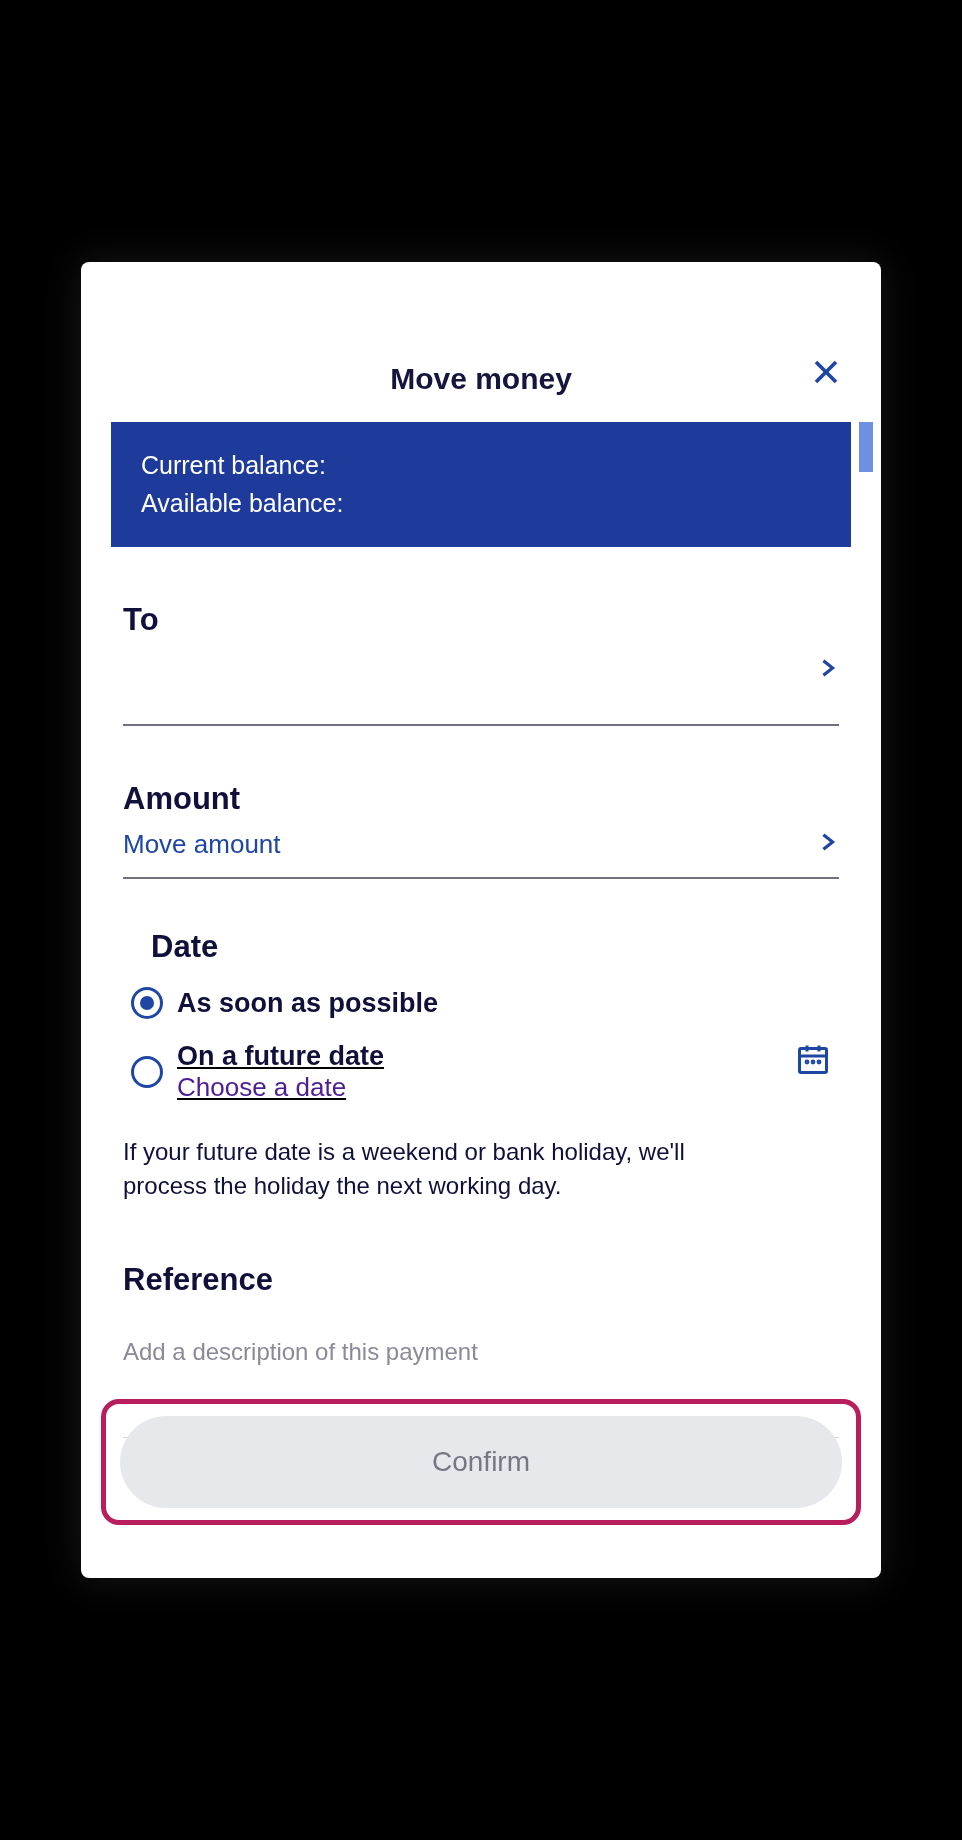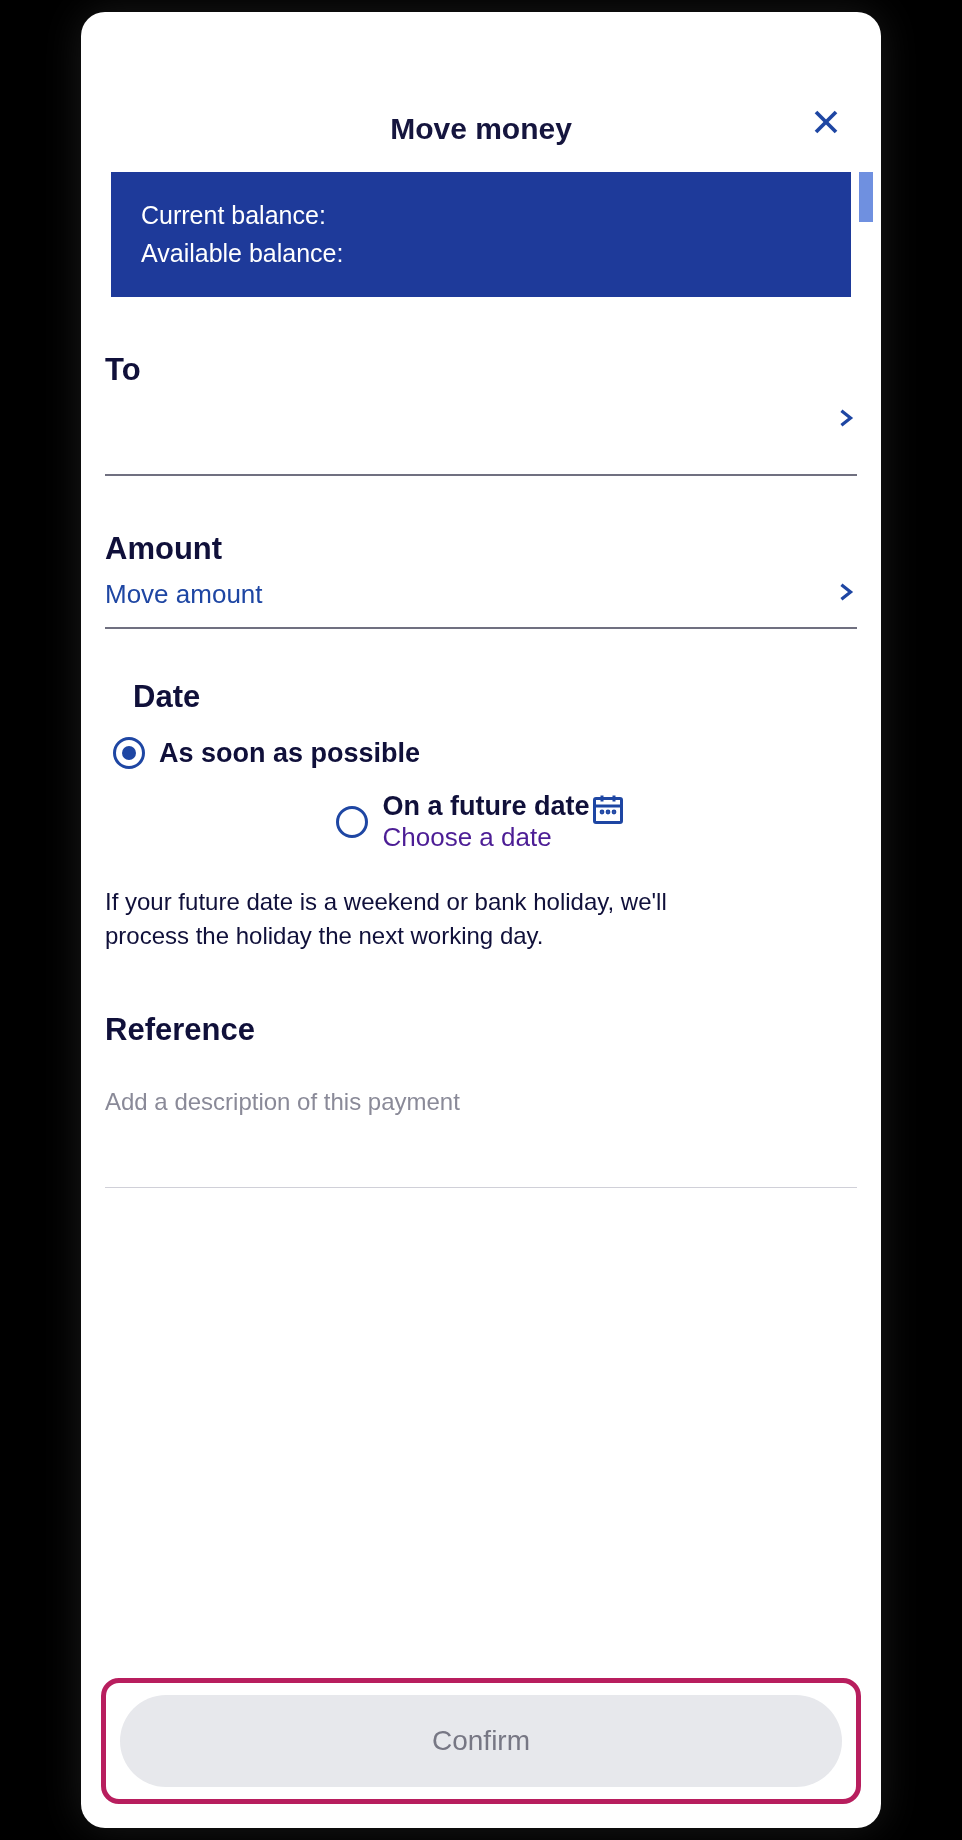--- a/index.html
+++ b/index.html
@@ -11,23 +11,23 @@
       background: #000;
       width: 962px;
       height: 1840px;
       font-family: -apple-system, BlinkMacSystemFont, 'Segoe UI', Arial, sans-serif;
       display: flex;
       align-items: center;
       justify-content: center;
     }
     .device-frame {
       width: 800px;
-      height: 1816px;
+      height: 1316px;
       background: #fff;
-      border-radius: 24px;
+      border-radius: 8px;
       overflow: hidden;
       position: relative;
       box-shadow: 0 0 40px rgba(255,255,255,0.1);
     }
     
     .header {
       position: relative;
       padding: 100px 30px 20px 30px;
       text-align: center;
     }
@@ -65,21 +65,21 @@
       width:14px;
       height:50px;
       background:#6f90e0;
     }
     .balance-line {
       font-size: 25px;
       font-weight: 400;
       line-height: 1.5;
     }
     .section {
-      padding: 0 24px;
+      padding: 0 42px;
     }
     .section-label {
       font-size: 31px;
       font-weight: 700;
       color: #10103a;
       margin-top: 55px;
       margin-bottom: 8px;
     }
     .chevron-row {
       display: flex;
@@ -134,22 +134,23 @@
       font-weight: 700;
       color: #10103a;
     }
     .radio-sub {
       font-size: 26px;
       font-weight: 400;
       color: #4c1d95;
     }
     .future-row {
       display: flex;
-      justify-content: center;
-      align-items: center;
+      justify-content: space-between;
+      align-items: center;
+      text-decoration: underline;
     }
     .calendar-icon {
       margin-right: 8px;
       cursor: pointer;
     }
     .calendar-icon svg {
       width: 36px;
       height: 36px;
       stroke: #1e46a3;
       fill: none;
@@ -169,21 +170,21 @@
       padding-bottom: 50px;
       min-height: 100px;
     }
     .reference-placeholder {
       color: #8a8a98;
       font-size: 24px;
     }
     
     .confirm-wrap {
       position: absolute;
-      bottom: 24px;
+      bottom: 53px;
       left: 20px;
       right: 20px;
       border: 5px solid #b81e5e;
       border-radius: 18px;
       padding: 12px 14px;
     }
     .confirm-btn {
       width: 100%;
       background: #e7e8ec;
       color: #777784;

